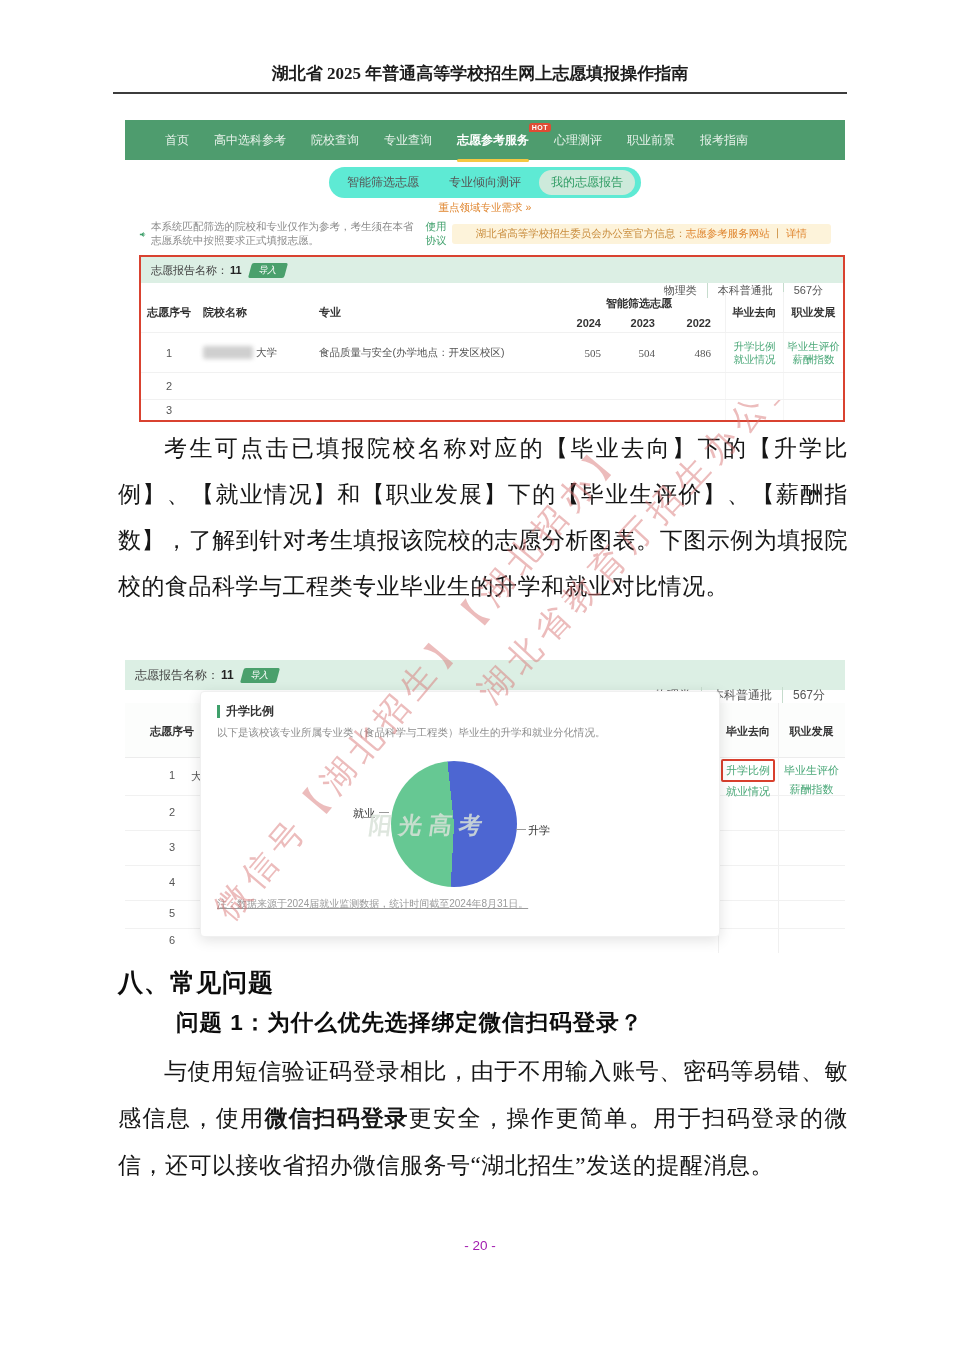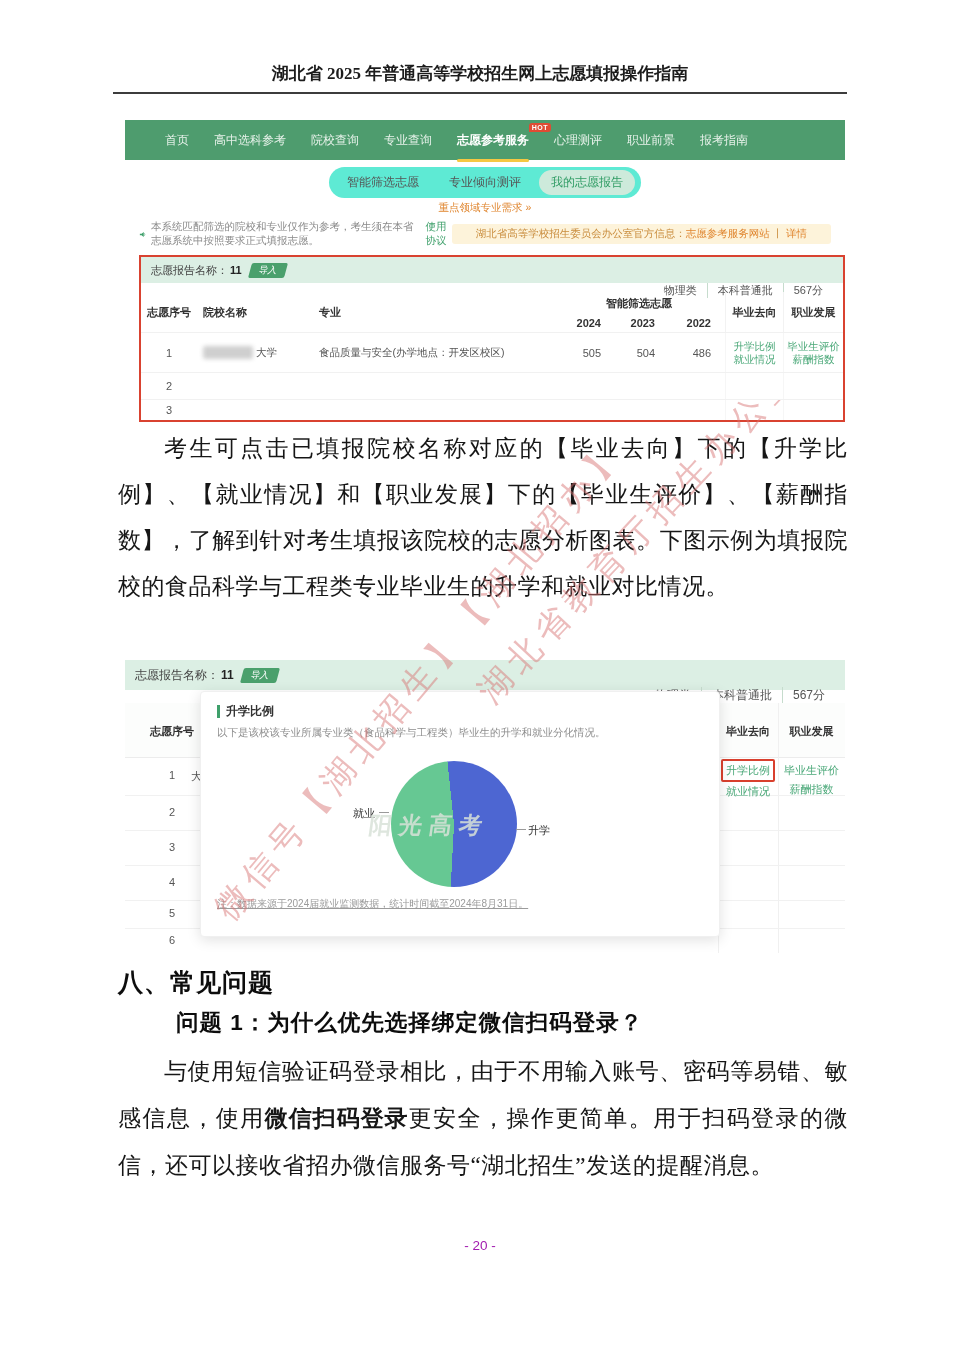--- a/index.html
+++ b/index.html
@@ -50,21 +50,21 @@
   .th-score { grid-column:4/7; grid-row:1; justify-content:center; }
   .th-year  { grid-row:2; justify-content:flex-end; padding-right:14px; font-weight:700; }
   .th-grad  { grid-column:7; grid-row:1/3; justify-content:center; border-left:1px solid #f2f2f2; }
   .th-career{ grid-column:8; grid-row:1/3; justify-content:center; border-left:1px solid #f2f2f2; }
   .t-row { border-top:1px solid #f1f1f1; align-items:center; color:#555; }
   .t-row.r1 { height:40px; } .t-row.r2 { height:27px; } .t-row.r3 { height:21px; }
   .td { display:flex; align-items:center; height:100%; }
   .td-seq { justify-content:center; color:#555; }
   .td-school { padding-left:6px; font-size:10.5px; }
   .td-major { padding-left:4px; font-size:10.5px; }
-  .td-num { justify-content:flex-end; padding-right:14px; }
+  .td-num { justify-content:flex-end; padding-right:14px;font-family:Liberation Serif, serif; }
   .td-links { flex-direction:column; justify-content:center; line-height:13px; font-size:10.5px; border-left:1px solid #f6f6f6; }
   .td-links a { color:#4aa878; text-decoration:none; }
   .blur-school { display:inline-block; width:50px; height:13px; background:#cfcfcf; filter:blur(2px); border-radius:2px; margin-right:3px; }
 
   
   .para { position:absolute; left:118px; width:730px;
     font-family:"Liberation Serif","DejaVu Serif",serif; font-size:23px; line-height:46px;
     color:#161616; text-align:justify; text-indent:2em; letter-spacing:0.5px; }
   .para1 { top:426px; }
   .para2 { top:1048px; line-height:47px; }

